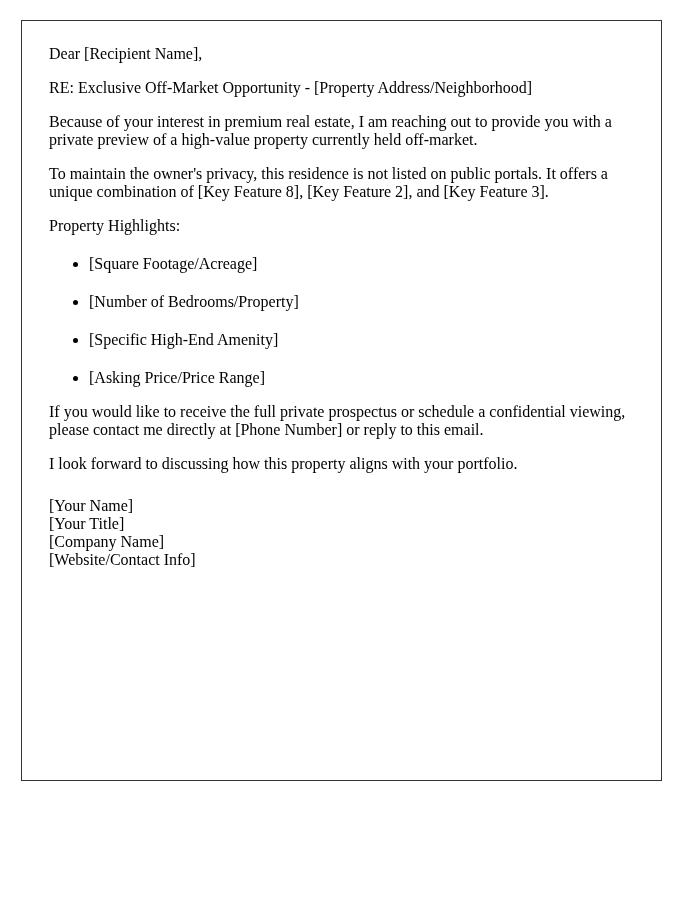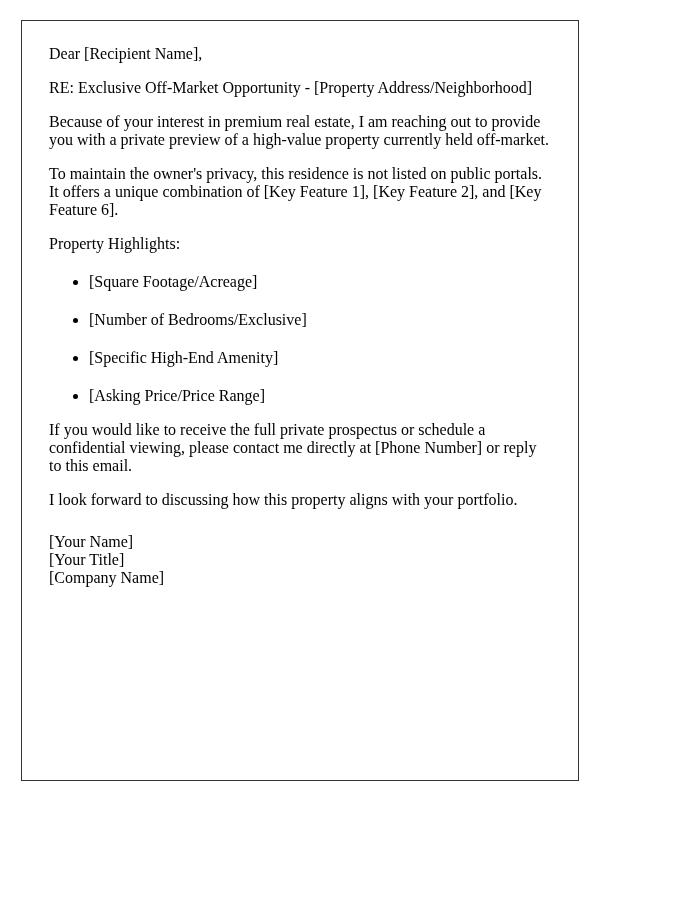--- a/index.html
+++ b/index.html
@@ -13,21 +13,21 @@
     position: relative;
     font-family: "Liberation Serif", "DejaVu Serif", serif;
     font-size: 16px;
     color: #000000;
     -webkit-font-smoothing: auto;
   }
   .page {
     position: absolute;
     left: 21px;
     top: 20px;
-    width: 558px;
+    width: 641px;
     height: 761px;
     box-sizing: border-box;
     border: 1px solid #333333;
     background: #ffffff;
     padding: 8px 27px;
     overflow: hidden;
   }
   .page p {
     margin: 16px 0;
     line-height: normal;
@@ -55,35 +55,36 @@
 <body>
 
 <div class="page">
 
   <p>Dear [Recipient Name],</p>
 
   <p class="bold">RE: Exclusive Off-Market Opportunity - [Property Address/Neighborhood]</p>
 
   <p>Because of your interest in premium real estate, I am reaching out to provide you with a private preview of a high-value property currently held off-market.</p>
 
-  <p>To maintain the owner's privacy, this residence is not listed on public portals. It offers a unique combination of [Key Feature 1], [Key Feature 2], and [Key Feature 6].</p>
+  <p>To maintain the owner's privacy, this residence is not listed on public portals. It offers a unique combination of [Key Feature 8], [Key Feature 2], and [Key Feature 3].</p>
 
   <p class="bold">Property Highlights:</p>
 
   <ul class="highlights">
     <li>[Square Footage/Acreage]</li>
-    <li>[Number of Bedrooms/Exclusive]</li>
+    <li>[Number of Bedrooms/Property]</li>
     <li>[Specific High-End Amenity]</li>
     <li>[Asking Price/Price Range]</li>
   </ul>
 
   <p>If you would like to receive the full private prospectus or schedule a confidential viewing, please contact me directly at [Phone Number] or reply to this email.</p>
 
   <p>I look forward to discussing how this property aligns with your portfolio.</p>
 
 
   <div class="signature-block">
     <div>[Your Name]</div>
     <div>[Your Title]</div>
     <div>[Company Name]</div>
+    <div>[Website/Contact Info]</div>
   </div>
 
 </div>
 
 </body></html>

